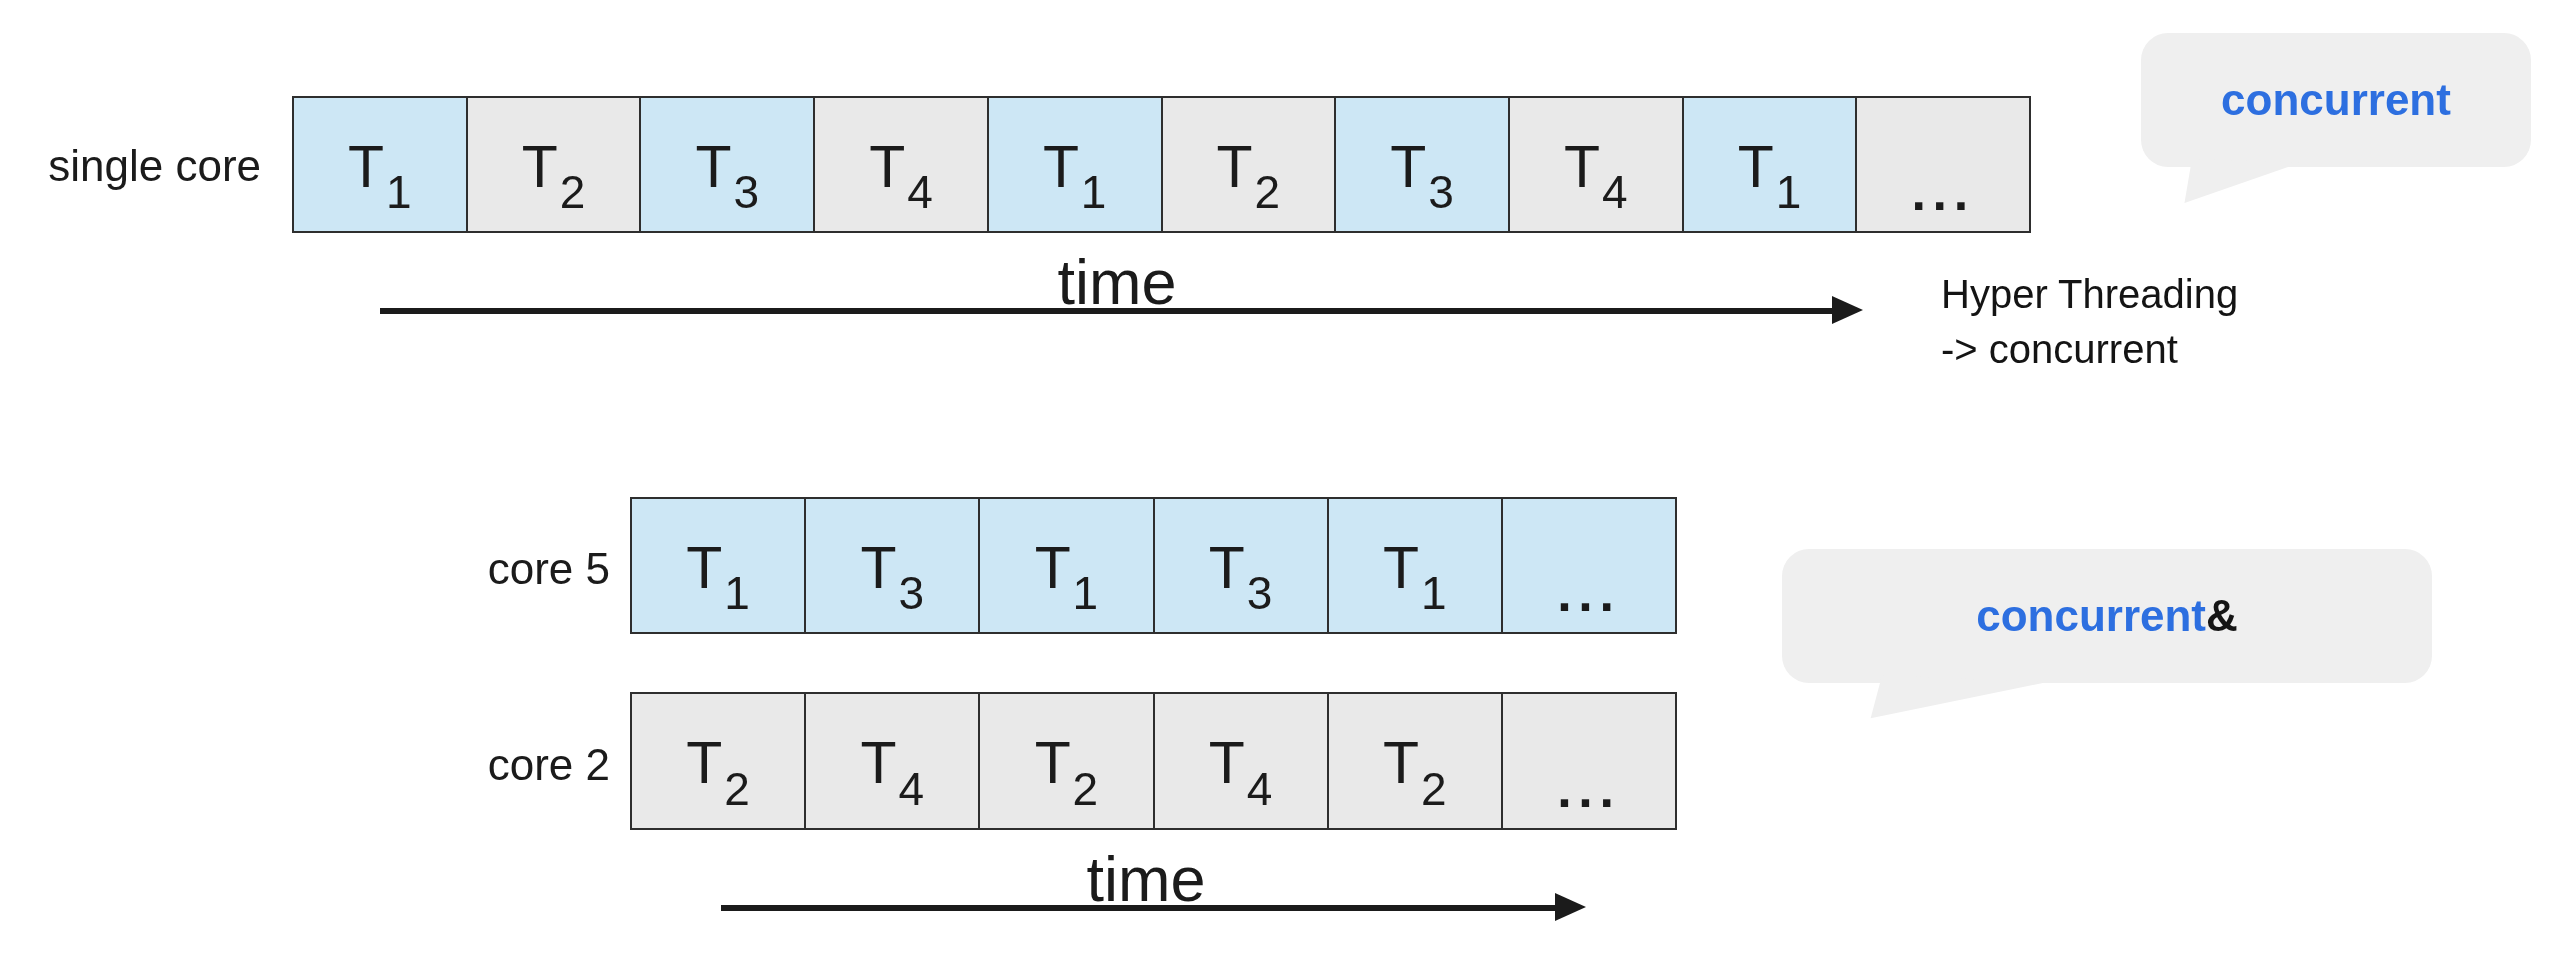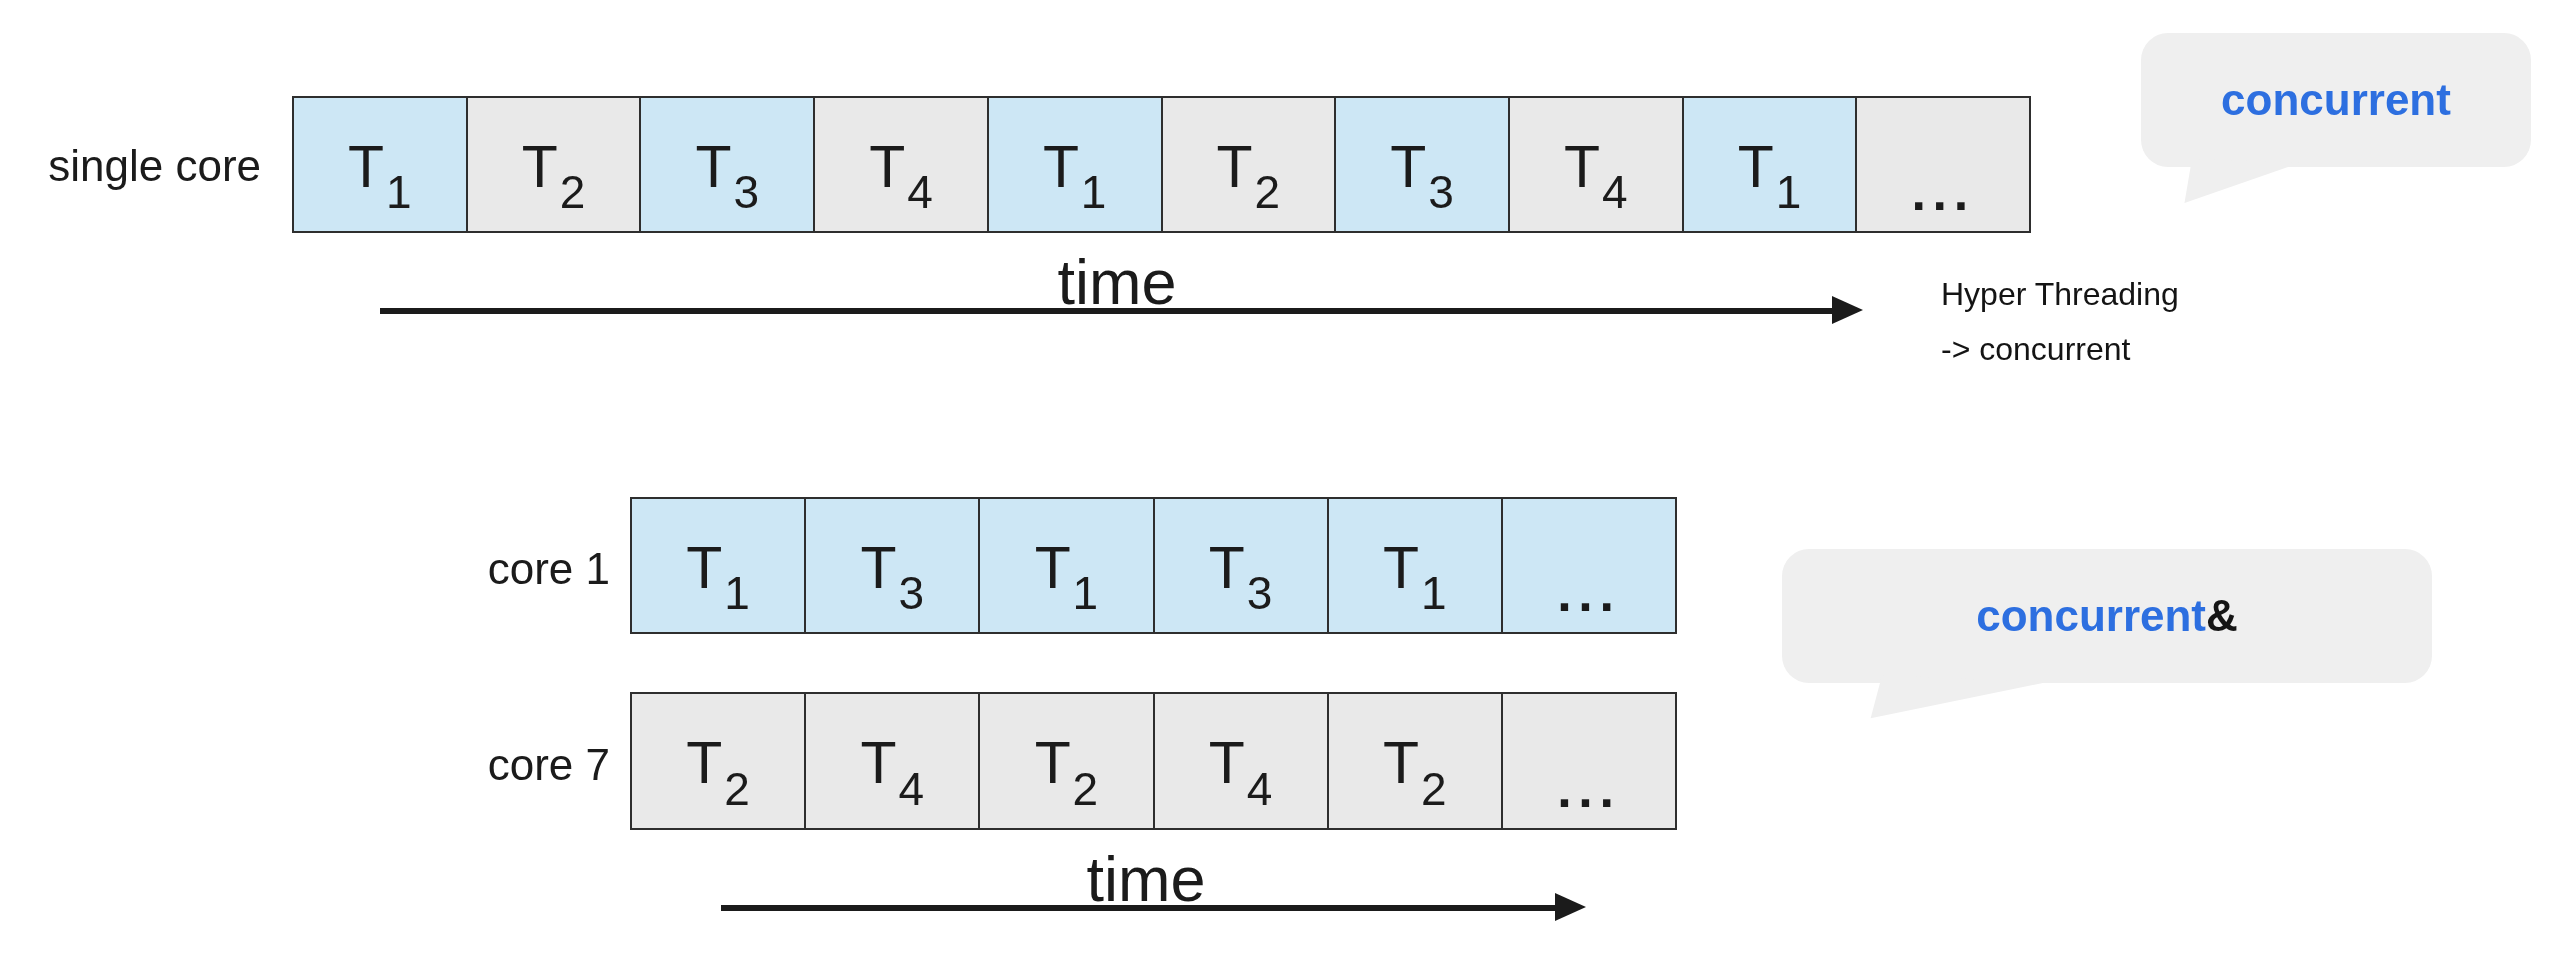--- a/index.html
+++ b/index.html
@@ -92,21 +92,21 @@
   .bubble-tail{
     position:absolute;
     background:var(--bubble);
   }
   .bubble .btxt{font-size:44px;font-weight:700;}
   .txt-blue{color:var(--blue-text);}
   .txt-red{color:var(--red-text);}
   .txt-black{color:#151515;font-weight:600;}
   .note{
     position:absolute;
-    font-size:32px;
+    font-size:40px;
     line-height:55px;
     color:#141414;
     white-space:nowrap;
   }
 </style>
 </head>
 <body>
 
 <div id="canvas">
 
@@ -161,21 +161,21 @@
   <div class="bubble" style="left:2141px;top:33px;width:390px;height:134px;">
     <span class="btxt txt-blue">concurrent</span>
   </div>
   <div class="bubble-tail" style="left:2182px;top:159px;width:124px;height:44px;clip-path:polygon(8% 0%, 96% 8%, 2% 100%);"></div>
 
   <div class="note" style="left:1941px;top:267px;">
     <div>Hyper Threading</div>
     <div>-&gt; concurrent</div>
   </div>
 
-  <div class="side-label" style="left:287px;top:535px;width:323px;">core 1</div>
+  <div class="side-label" style="left:287px;top:535px;width:323px;">core 5</div>
   <div class="thread-row" style="left:630px;top:497px;width:1047px;height:137px;">
       <div class="cell blue">
         <span class="tlabel">T</span>
         <span class="tsub">1</span>
       </div>
       <div class="cell blue">
         <span class="tlabel">T</span>
         <span class="tsub">3</span>
       </div>
       <div class="cell blue">
@@ -188,21 +188,21 @@
       </div>
       <div class="cell blue">
         <span class="tlabel">T</span>
         <span class="tsub">1</span>
       </div>
       <div class="cell blue">
         <span class="dots">...</span>
       </div>
     </div>
 
-  <div class="side-label" style="left:287px;top:731px;width:323px;">core 7</div>
+  <div class="side-label" style="left:287px;top:731px;width:323px;">core 2</div>
   <div class="thread-row" style="left:630px;top:692px;width:1047px;height:138px;">
       <div class="cell gray">
         <span class="tlabel">T</span>
         <span class="tsub">2</span>
       </div>
       <div class="cell gray">
         <span class="tlabel">T</span>
         <span class="tsub">4</span>
       </div>
       <div class="cell gray">

